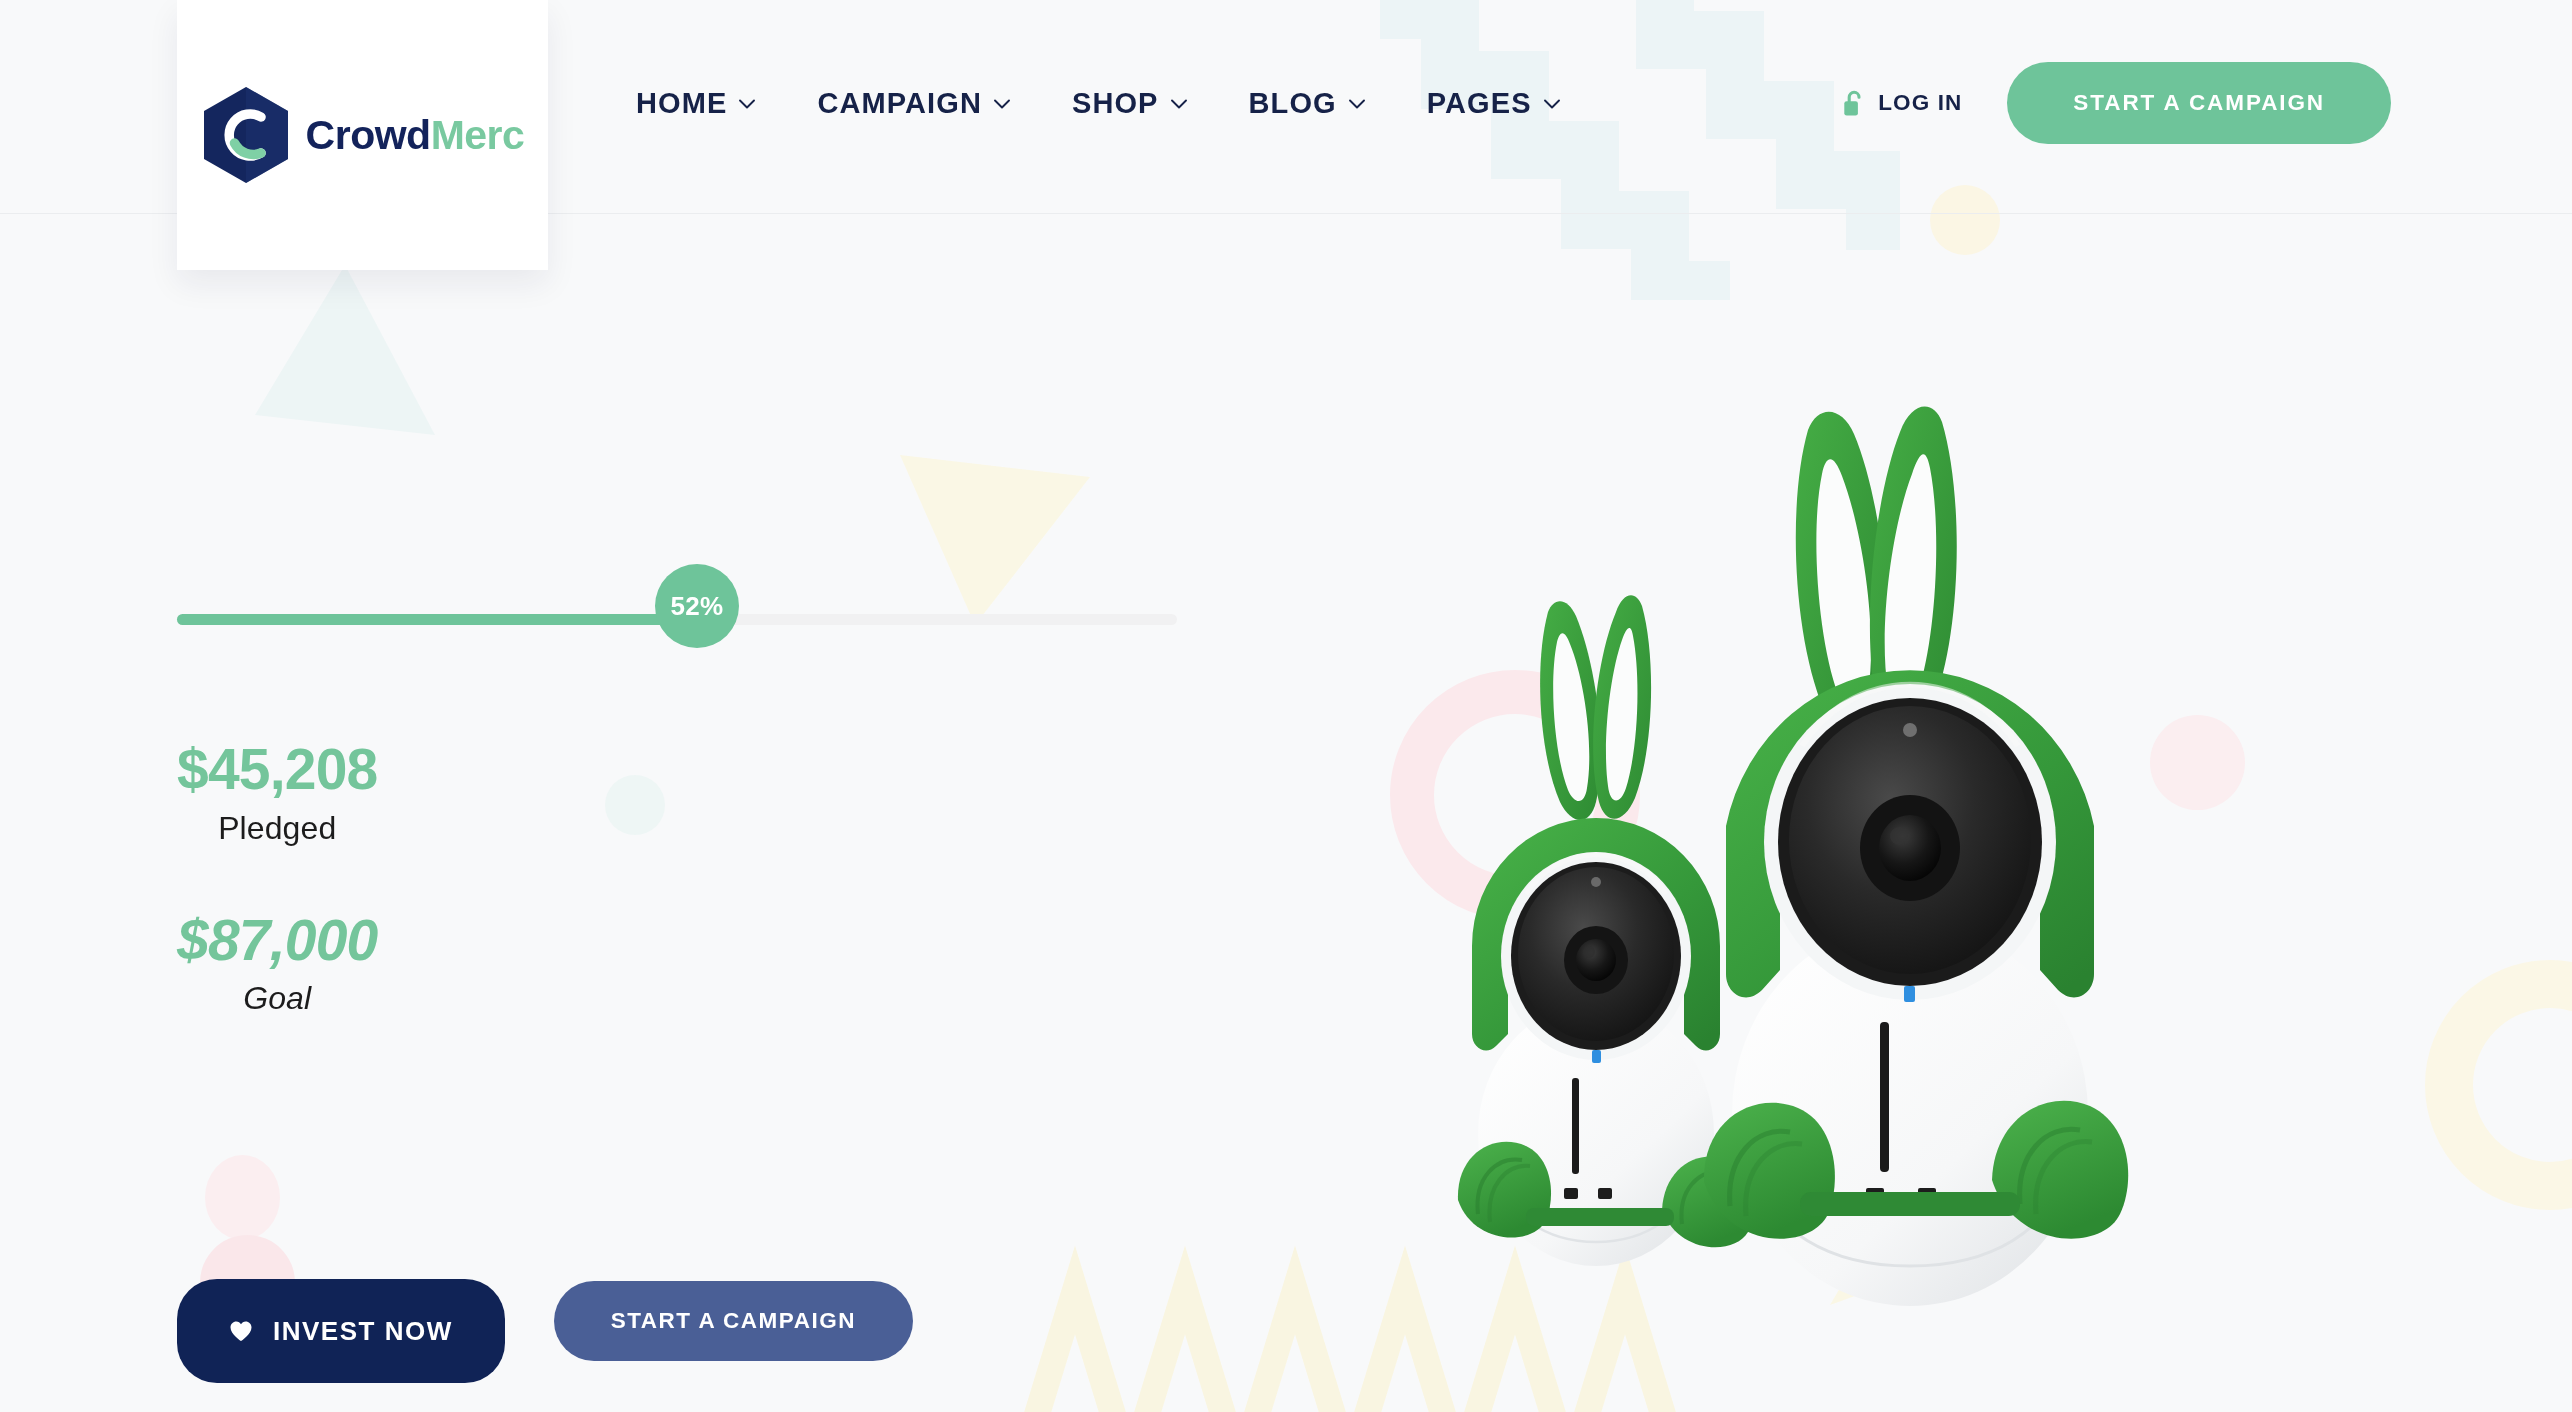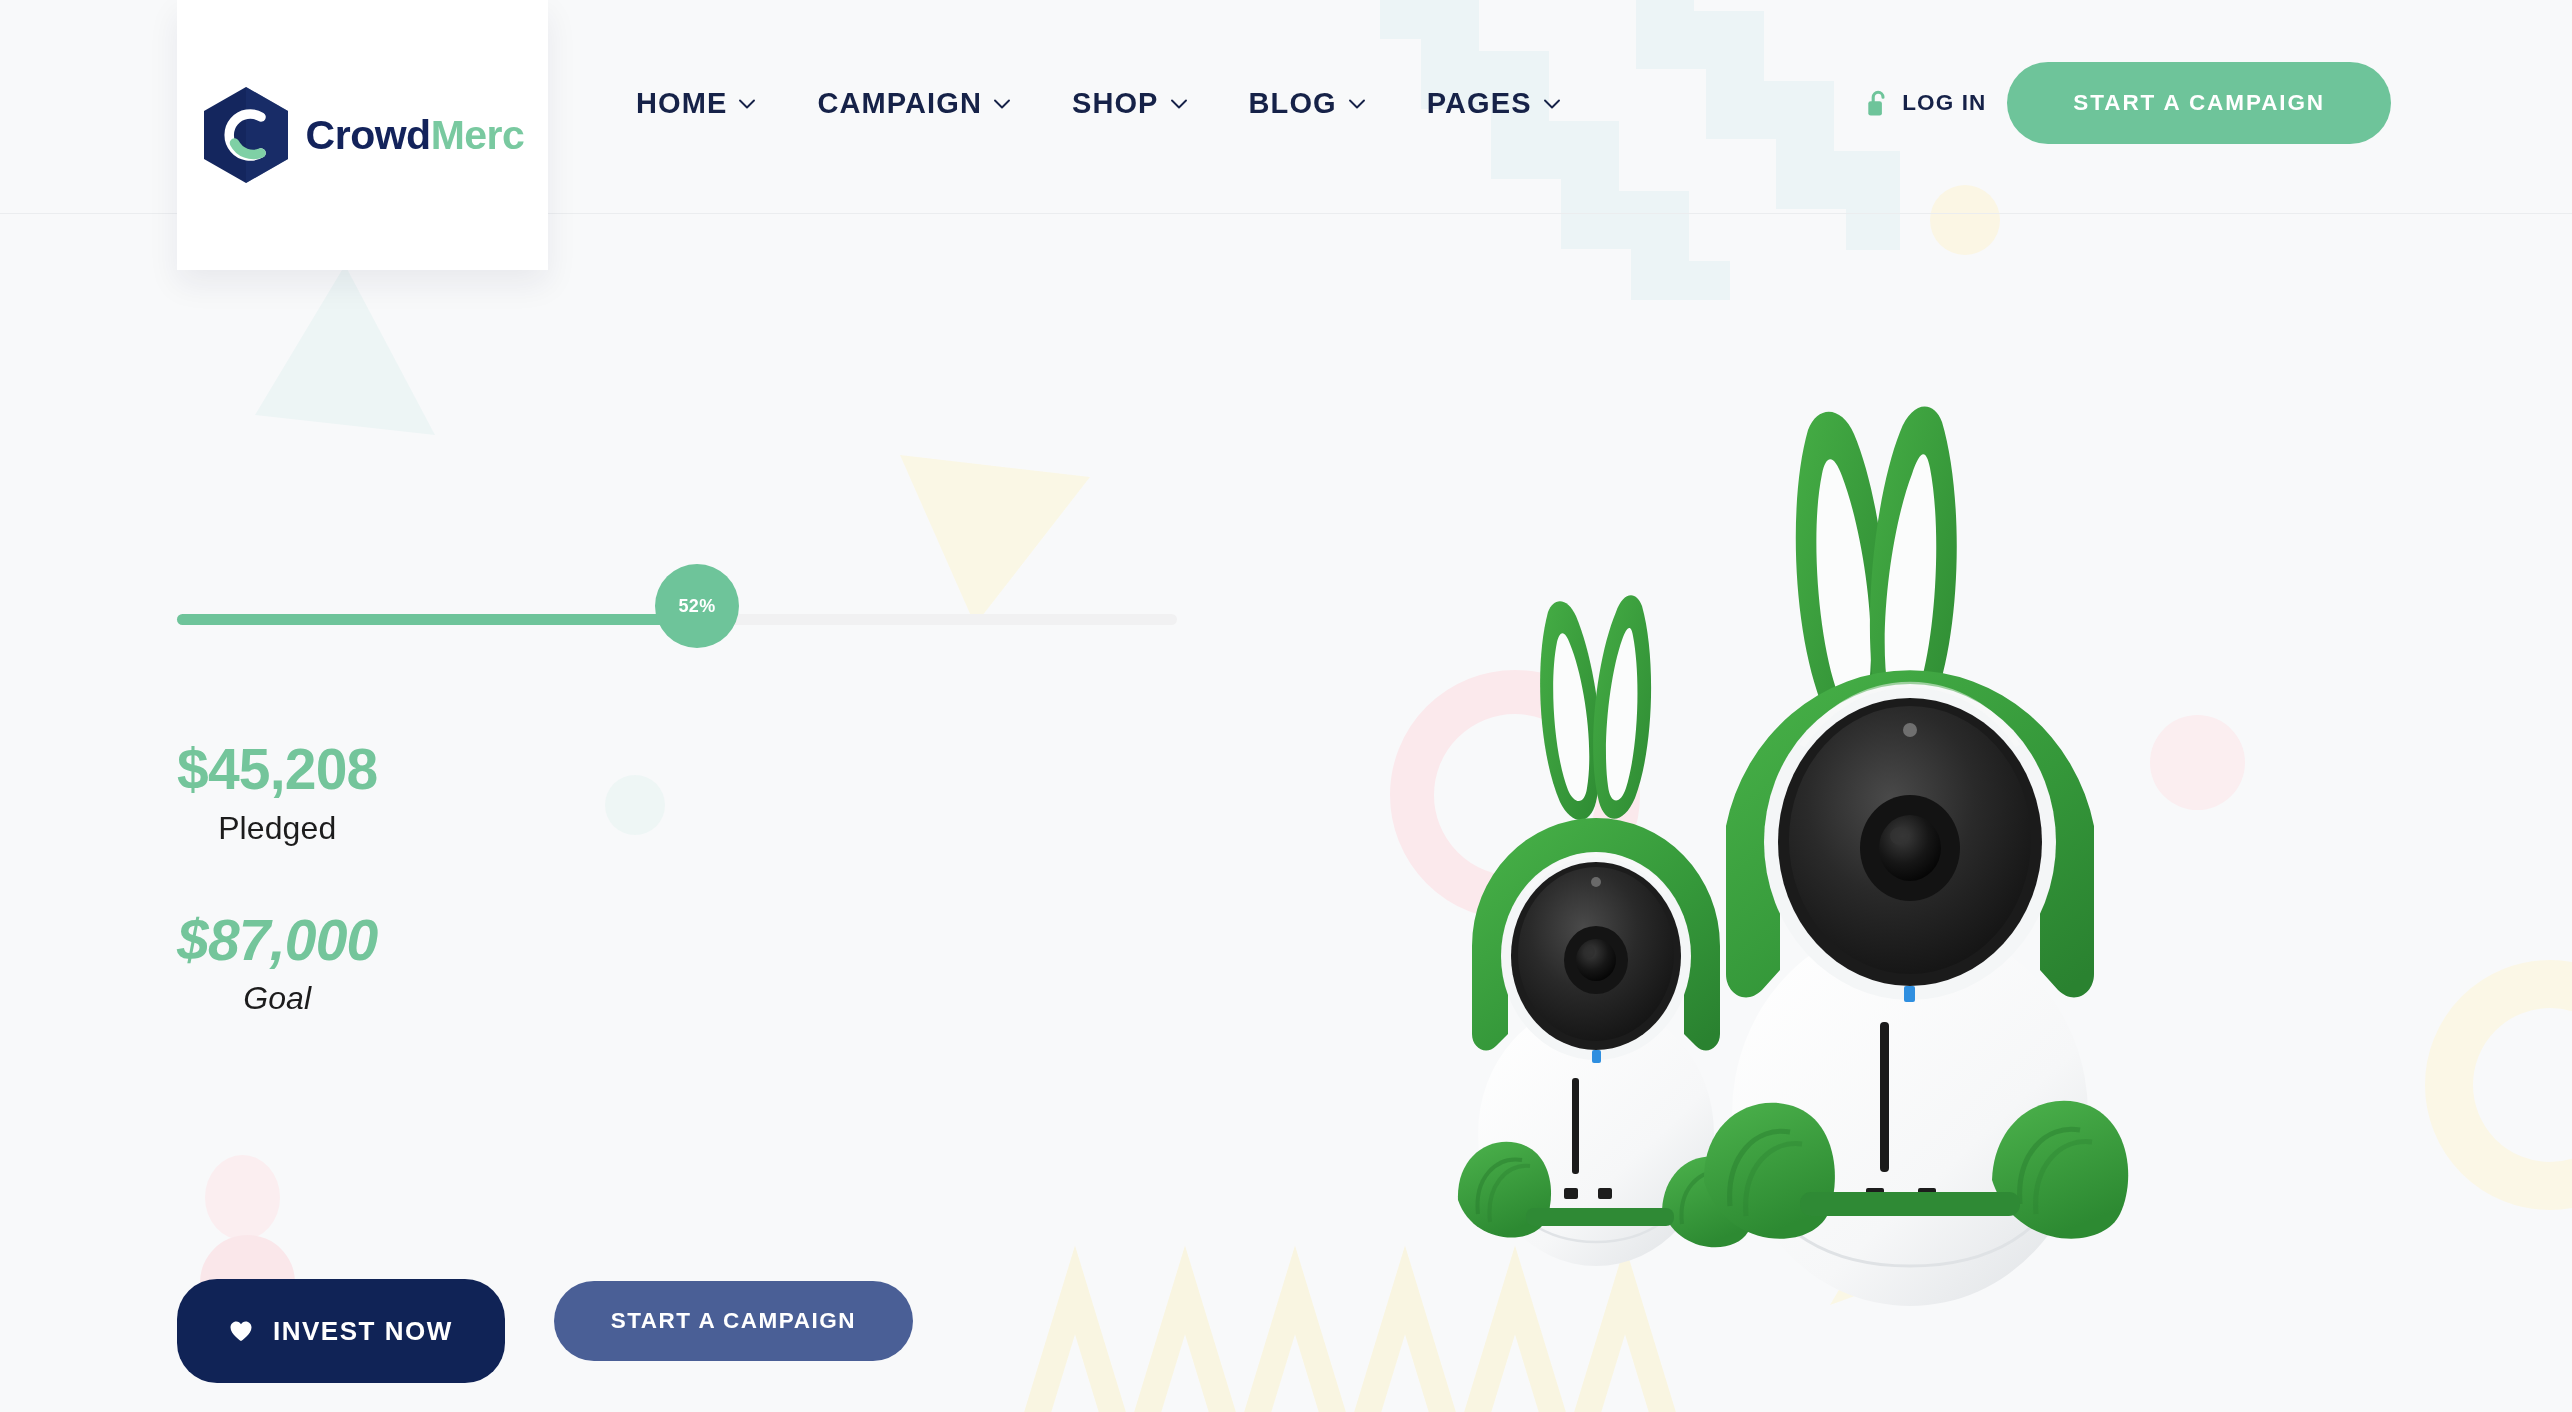--- a/index.html
+++ b/index.html
@@ -161,21 +161,21 @@
     text-transform: uppercase;
     white-space: nowrap;
   }
   .chev { width: 16px; height: 10px; display: block; }
 
   .header-right {
     position: absolute;
     top: 62px; right: 181px;
     display: flex;
     align-items: center;
-    gap: 21px;
+    gap: 45px;
     z-index: 7;
   }
   .login {
     display: flex;
     align-items: center;
     gap: 13px;
     cursor: pointer;
   }
   .lock-icon { width: 22px; height: 27px; display: block; }
   .login-label {
@@ -247,21 +247,21 @@
     border-radius: 6px;
     background: #6ec49a;
   }
   .progress-badge {
     position: absolute;
     top: 0;
     width: 84px; height: 84px;
     border-radius: 50%;
     background: #6ec49a;
     color: #ffffff;
-    font-size: 18px;
+    font-size: 26px;
     font-weight: 700;
     display: flex;
     align-items: center;
     justify-content: center;
     transform: translateX(-50%);
     letter-spacing: .3px;
   }
 
   .stats { position: absolute; top: 525px; left: 177px; }
   .stat-block { margin-bottom: 63px; text-align: center; }

